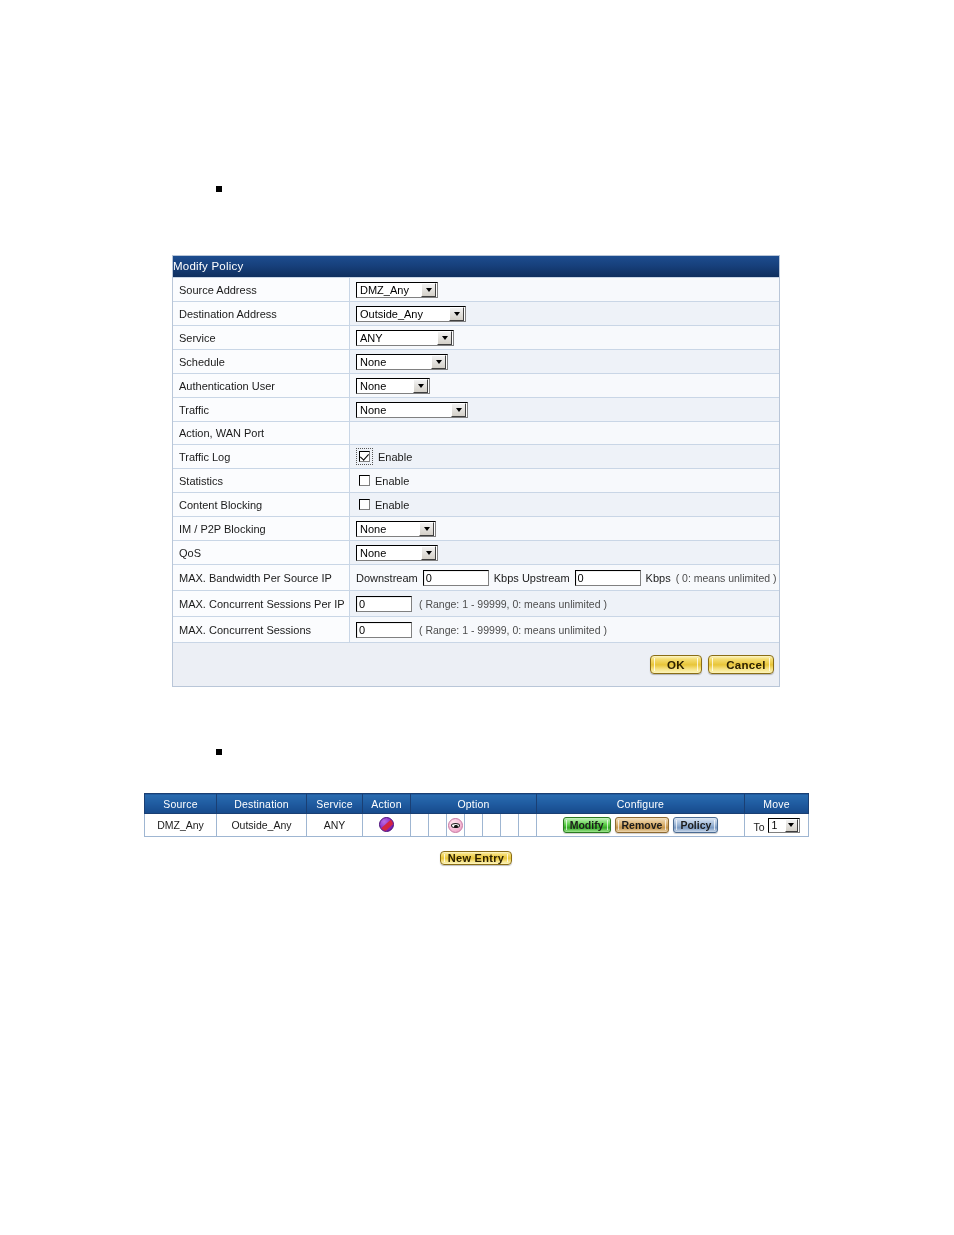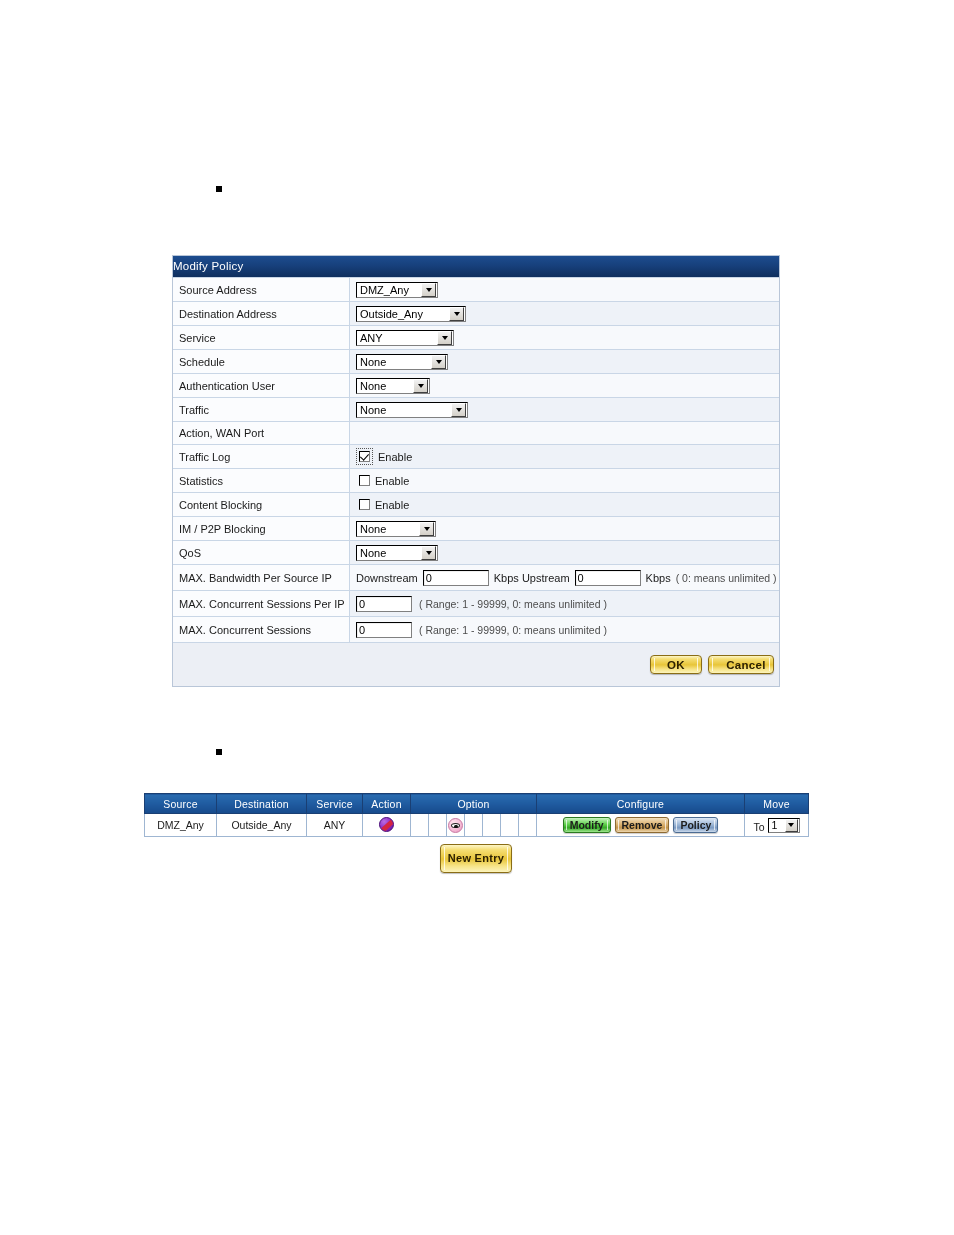--- a/index.html
+++ b/index.html
@@ -302,21 +302,21 @@
   .sel-move .txt{font-size:10.5px;}
   .sel-move .arrowbox{width:13px;flex:0 0 13px;height:13px;}
 
   #newentry-bar{
     position:absolute;
     left:144px;top:843px;
     width:664px;
     height:30px;
     display:flex;align-items:center;justify-content:center;
   }
-  #new-entry-button{width:72px;height:29px;font-size:11px;}
+  #new-entry-button{width:72px;height:14px;font-size:11px;}
 </style>
 </head>
 <body>
 
 <div class="bullet" id="bullet-1"></div>
 <div class="bullet" id="bullet-2"></div>
 
 <div id="policy-panel">
 
   <div id="policy-header">Modify Policy</div>

